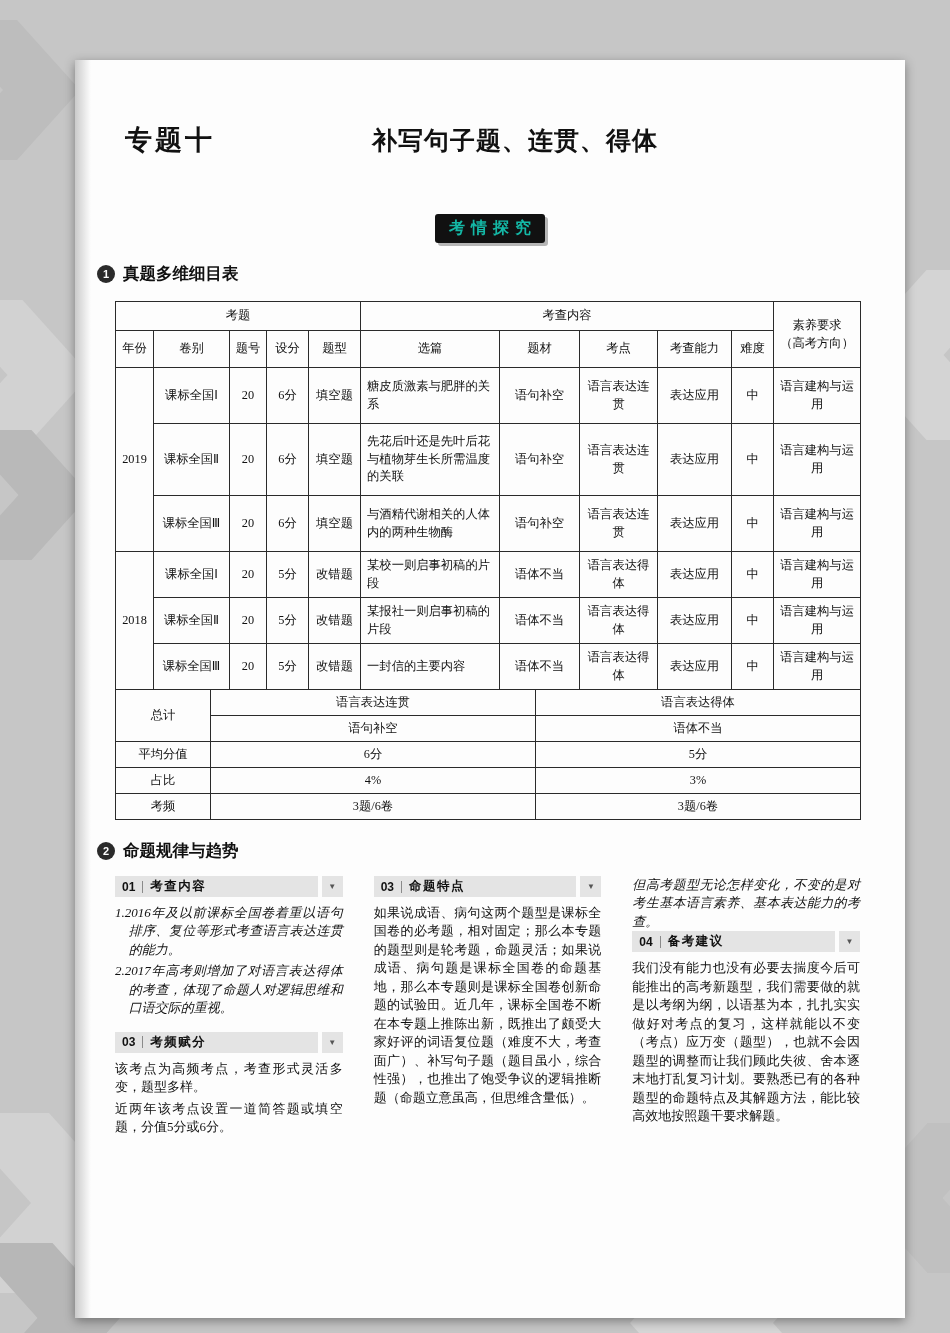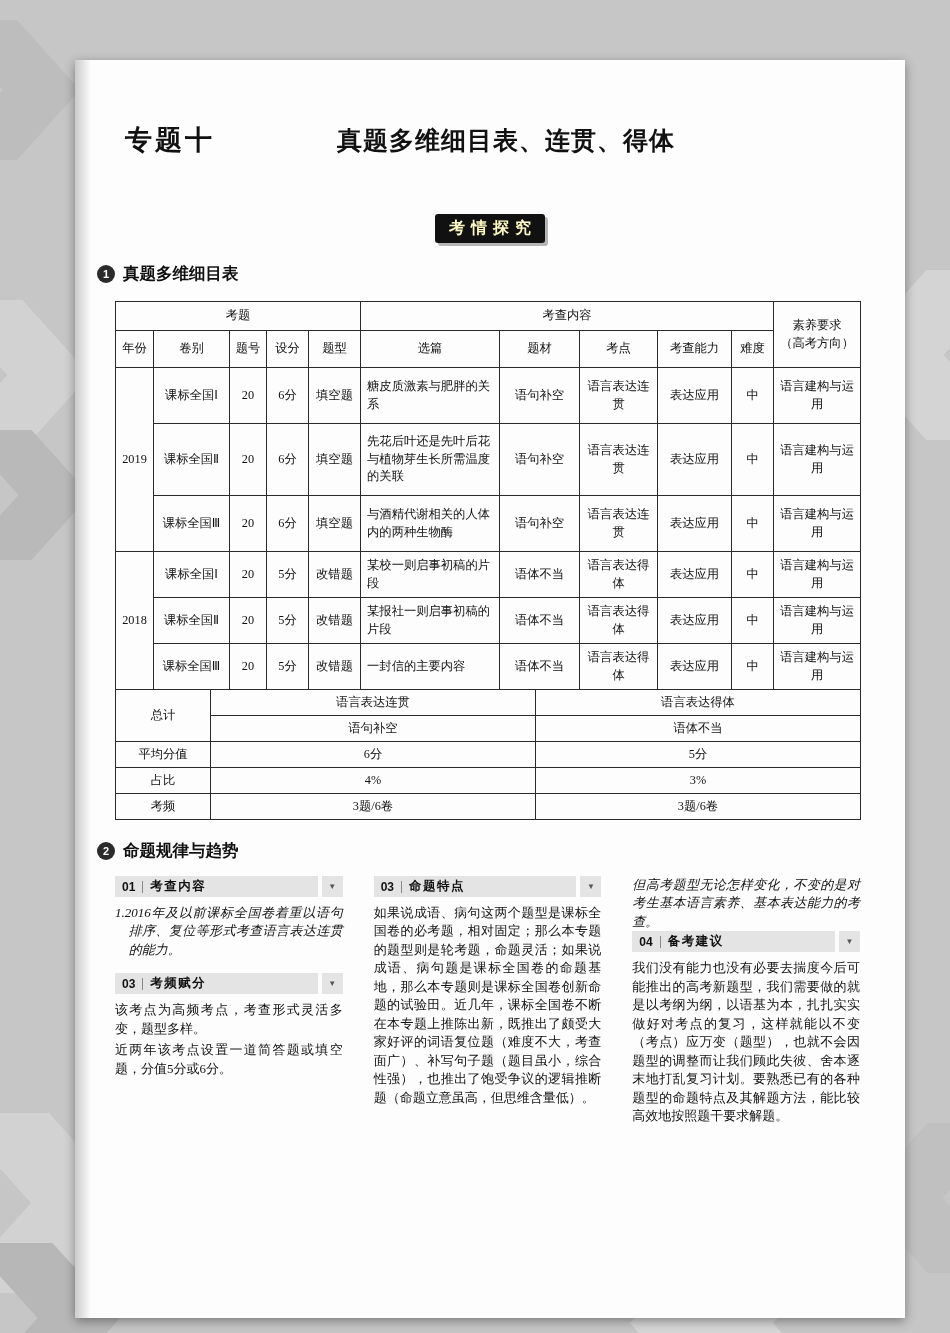--- a/index.html
+++ b/index.html
@@ -18,25 +18,25 @@
   .c8{left:-60px;top:20px;width:140px;height:140px;background:#bdbdbd;}
 
   
   .sheet{position:absolute;left:75px;top:60px;width:830px;height:1258px;background:#fdfdfd;
     box-shadow:0 3px 10px rgba(0,0,0,.38);}
   .sheet::before{content:"";position:absolute;left:0;top:0;bottom:0;width:16px;
     background:linear-gradient(to right,rgba(0,0,0,.20),rgba(0,0,0,0));pointer-events:none;}
 
   
   .title-row{padding-top:62px;margin-left:50px;display:flex;align-items:baseline;
-    font-family:"Liberation Sans",sans-serif;font-weight:bold;}
+    font-family:"Liberation Sans",sans-serif;font-weight:bold;gap:35px;}
   .topic{font-size:27px;letter-spacing:3px;}
   .main-title{font-size:25px;margin-left:122px;letter-spacing:1px;}
 
-  .badge{width:fit-content;margin:56px auto 0;background:#111;color:#fef9c3;
+  .badge{width:fit-content;margin:56px auto 0;background:#111;color:#14b8a6;
     font-family:"Liberation Sans",sans-serif;font-weight:bold;font-size:16px;
     letter-spacing:6px;padding:4px 8px 4px 14px;border-radius:3px;
     box-shadow:3px 3px 0 rgba(0,0,0,.28);}
 
   .sec-head{display:flex;align-items:center;gap:8px;margin:20px 0 0 22px;
     font-family:"Liberation Sans",sans-serif;font-weight:bold;font-size:16.5px;}
   .numcircle{width:18px;height:18px;border-radius:50%;background:#2b2b2b;color:#fff;
     font-size:11px;display:flex;align-items:center;justify-content:center;flex:0 0 18px;}
 
   
@@ -86,21 +86,21 @@
   <div class="chev c4"></div>
   <div class="chev c5"></div>
   <div class="chev c6"></div>
   <div class="chev c7"></div>
   <div class="chev c8"></div>
 
   <div class="sheet">
 
     <div class="title-row">
       <span class="topic">专题十</span>
-      <span class="main-title">真题多维细目表、连贯、得体</span>
+      <span class="main-title">补写句子题、连贯、得体</span>
     </div>
 
     <div class="badge">考情探究</div>
 
     <div class="sec-head">
       <span class="numcircle">1</span>
       <span>真题多维细目表</span>
     </div>
 
     <table class="exam-table">
@@ -261,20 +261,21 @@
         <div class="box">
             <div class="box-head">
               <div class="box-bar">
                 <span class="box-num">01</span>
                 <span class="box-sep"></span>
                 <span class="box-title">考查内容</span>
               </div>
               <div class="box-arrow">▼</div>
             </div>
             <p class="hang">1.2016年及以前课标全国卷着重以语句排序、复位等形式考查语言表达连贯的能力。</p>
+            <p class="hang">2.2017年高考则增加了对语言表达得体的考查，体现了命题人对逻辑思维和口语交际的重视。</p>
           </div>
         <div class="box">
             <div class="box-head">
               <div class="box-bar">
                 <span class="box-num">03</span>
                 <span class="box-sep"></span>
                 <span class="box-title">考频赋分</span>
               </div>
               <div class="box-arrow">▼</div>
             </div>

